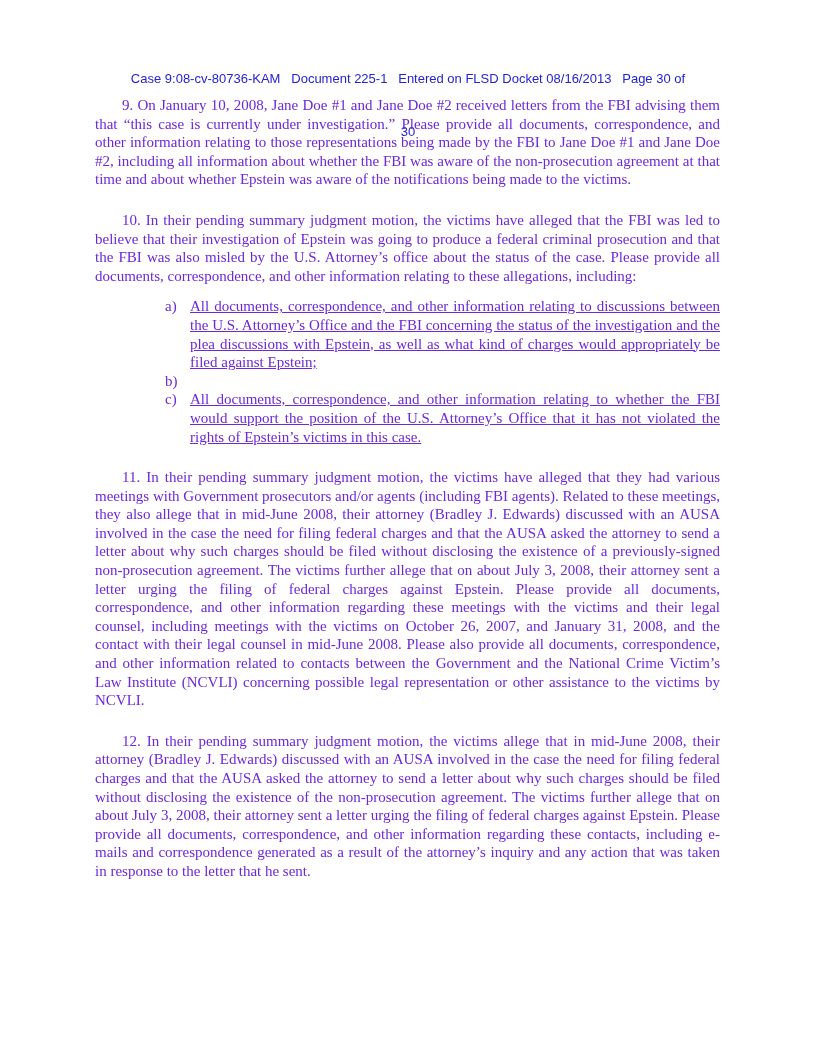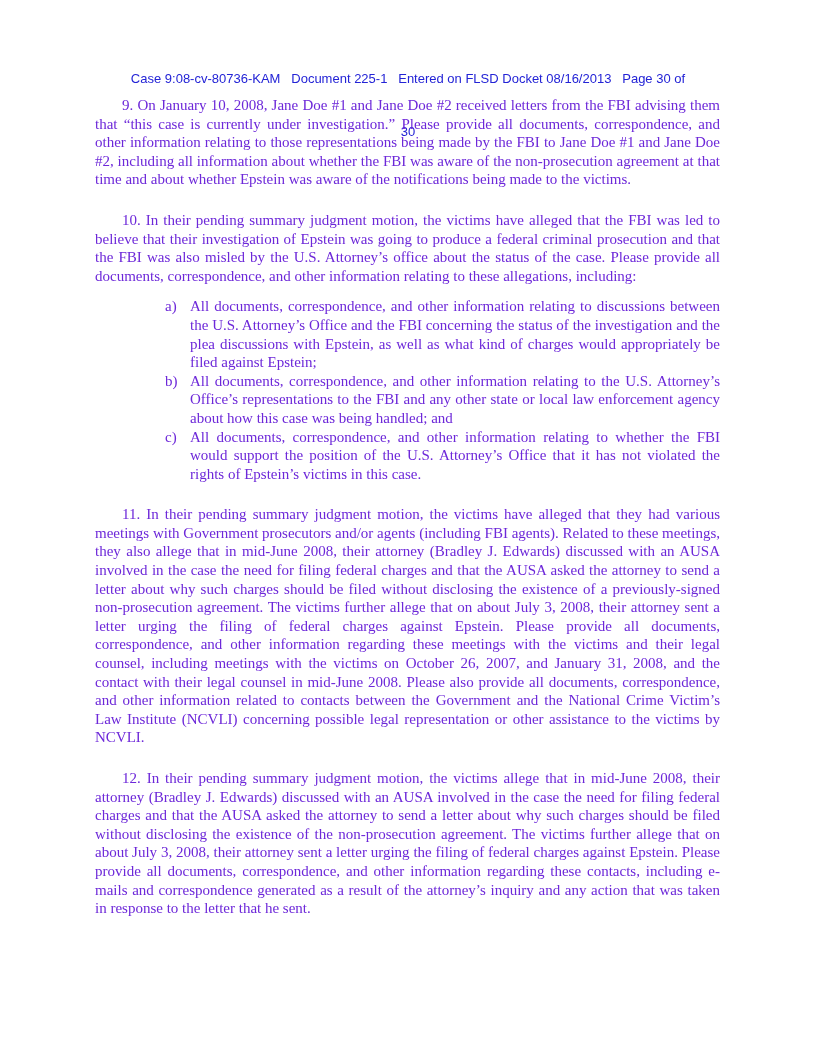--- a/index.html
+++ b/index.html
@@ -55,20 +55,21 @@
     align-items: flex-start;
   }
   .li-label {
     flex: 0 0 25px;
     margin-left: 70px;
     text-align: left;
   }
   .li-text {
     flex: 1 1 auto;
     text-align: justify;
+    text-decoration: underline;
   }
 </style>
 </head>
 <body>
 
 <div class="page">
 
   <div class="header">
     <div>Case 9:08-cv-80736-KAM   Document 225-1   Entered on FLSD Docket 08/16/2013   Page 30 of</div>
     <div>30</div>
@@ -80,21 +81,20 @@
 
     <p class="para tight">10. In their pending summary judgment motion, the victims have alleged that the FBI was led to believe that their investigation of Epstein was going to produce a federal criminal prosecution and that the FBI was also misled by the U.S. Attorney’s office about the status of the case.  Please provide all documents, correspondence, and other information relating to these allegations, including:</p>
 
     <div class="list">
       <div class="list-item">
         <span class="li-label">a)</span>
         <span class="li-text">All documents, correspondence, and other information relating to discussions between the U.S. Attorney’s Office and the FBI concerning the status of the investigation and the plea discussions with Epstein, as well as what kind of charges would appropriately be filed against Epstein;</span>
       </div>
       <div class="list-item">
         <span class="li-label">b)</span>
-        <span class="li-text">All documents, correspondence, and other information relating to the U.S. Attorney’s Office’s representations to the FBI and any other state or local law enforcement agency about how this case was being handled; and</span>
       </div>
       <div class="list-item">
         <span class="li-label">c)</span>
         <span class="li-text">All documents, correspondence, and other information relating to whether the FBI would support the position of the U.S. Attorney’s Office that it has not violated the rights of Epstein’s victims in this case.</span>
       </div>
     </div>
 
     <p class="para">11. In their pending summary judgment motion, the victims have alleged that they had various meetings with Government prosecutors and/or agents (including FBI agents).  Related to these meetings, they also allege that in mid-June 2008, their attorney (Bradley J. Edwards) discussed with an AUSA involved in the case the need for filing federal charges and that the AUSA asked the attorney to send a letter about why such charges should be filed without disclosing the existence of a previously-signed non-prosecution agreement.  The victims further allege that on about July 3, 2008, their attorney sent a letter urging the filing of federal charges against Epstein.  Please provide all documents, correspondence, and other information regarding these meetings with the victims and their legal counsel, including meetings with the victims on October 26, 2007, and January 31, 2008, and the contact with their legal counsel in mid-June 2008.  Please also provide all documents, correspondence, and other information related to contacts between the Government and the National Crime Victim’s Law Institute (NCVLI) concerning possible legal representation or other assistance to the victims by NCVLI.</p>
 
     <p class="para last">12. In their pending summary judgment motion, the victims allege that in mid-June 2008, their attorney (Bradley J. Edwards) discussed with an AUSA involved in the case the need for filing federal charges and that the AUSA asked the attorney to send a letter about why such charges should be filed without disclosing the existence of the non-prosecution agreement.  The victims further allege that on about July 3, 2008, their attorney sent a letter urging the filing of federal charges against Epstein. Please provide all documents, correspondence, and other information regarding these contacts, including e-mails and correspondence generated as a result of the attorney’s inquiry and any action that was taken in response to the letter that he sent.</p>

